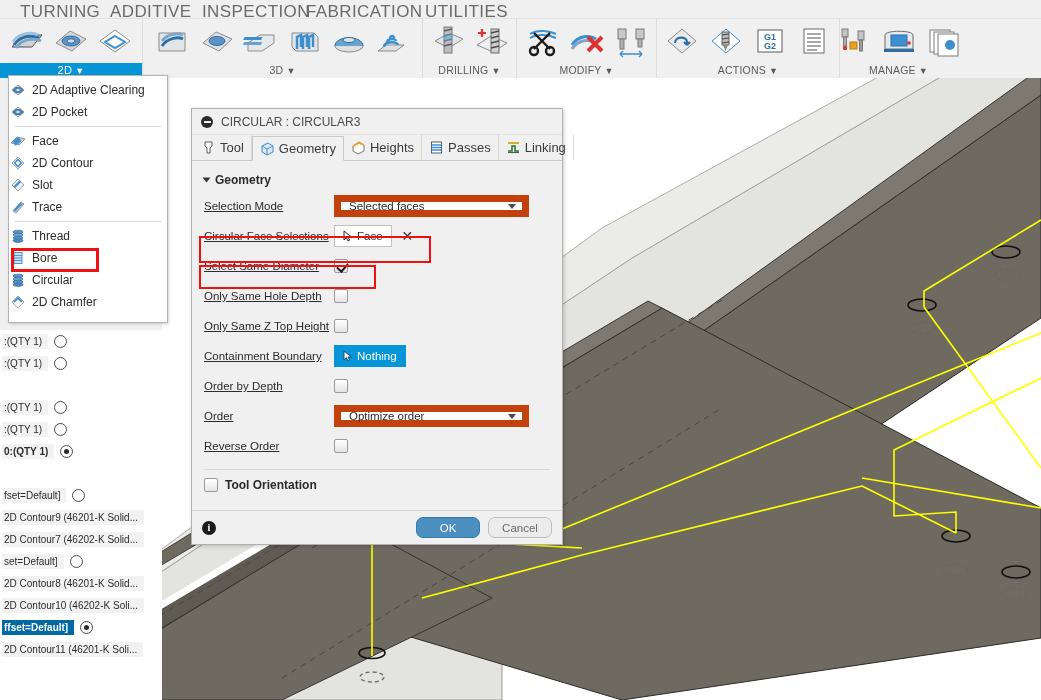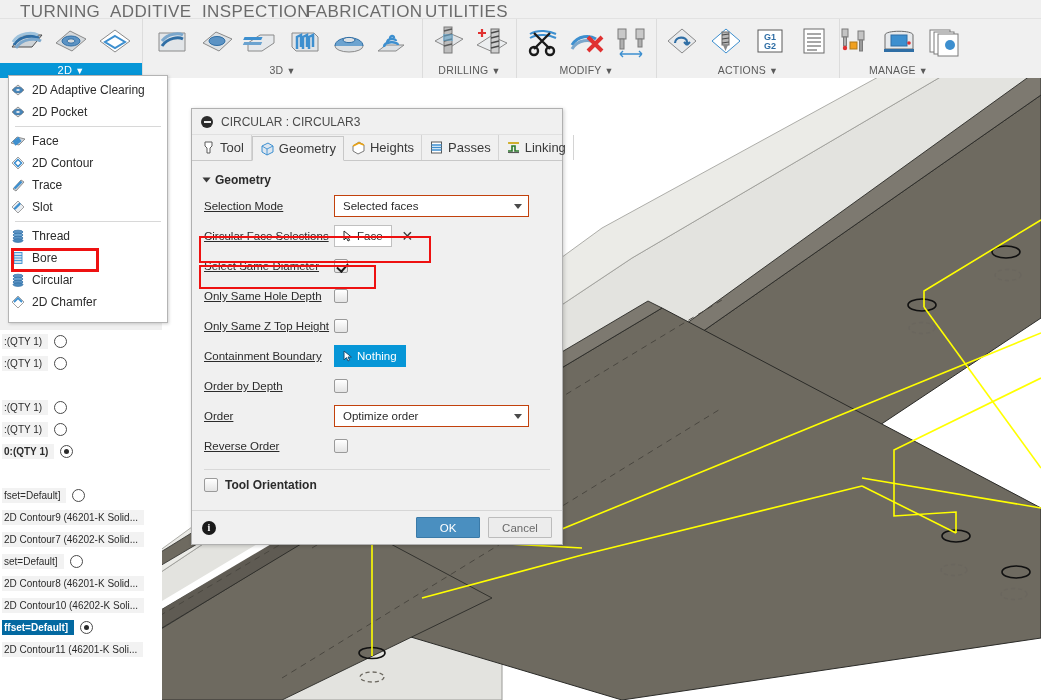--- a/index.html
+++ b/index.html
@@ -128,21 +128,21 @@
 
   #dlg-body { flex:1; background:#f0f0f0; padding:8px 0 0 0; position:relative; overflow:hidden; }
   .section-head {
     display:flex; align-items:center; gap:6px; font-size:12px;
     font-weight:bold; color:#2b2b2b; padding-left:12px; height:22px;
   }
   .caret { width:0;height:0;border-left:5px solid #3a3a3a;border-top:4px solid transparent;border-bottom:4px solid transparent;transform:rotate(90deg);}
   .frow { height:30px; display:flex; align-items:center; padding-left:12px; position:relative; }
   .flabel { font-size:11.5px; color:#2b2b2b; width:130px; flex:0 0 130px; white-space:nowrap;text-decoration:underline; }
   .combo {
-    width:195px; height:22px; background:#fff; border:1px solid #c2410c;
+    width:195px; height:22px; background:#fff; border:7px solid #c2410c;
     display:flex; align-items:center; justify-content:space-between;
     padding:0 6px 0 8px; font-size:11.5px; color:#2b2b2b;
   }
   .combo .arr { width:0;height:0;border-left:4px solid transparent;border-right:4px solid transparent;border-top:5px solid #4a4a4a;}
   .selbtn {
     height:22px; min-width:52px; background:#fff; border:1px solid #c0c0c0;
     display:flex; align-items:center; gap:4px; padding:0 8px;
     font-size:11.5px; color:#2b2b2b;
   }
   .selbtn.blue { background:#0696d7; border-color:#0696d7; color:#fff; }
@@ -165,21 +165,21 @@
     display:flex; align-items:center; padding:0 10px; gap:8px;
   }
   .info-ico {
     width:14px;height:14px;border-radius:50%;background:#1a1a1a;color:#fff;
     font-size:10px; font-weight:bold; display:flex;align-items:center;justify-content:center;
     font-family:"Liberation Serif",serif;
   }
   #dlg-foot .spacer { flex:1; }
   .btn {
     height:21px; min-width:64px; font-size:11.5px; display:flex;
-    align-items:center; justify-content:center; border-radius:1px;
+    align-items:center; justify-content:center; border-radius:7px;
   }
   .btn.primary { background:#4a8fc0; color:#fff; border:1px solid #3a7aa8; }
   .btn.secondary { background:#ececec; color:#6a6a6a; border:1px solid #bcbcbc; }
 </style>
 </head>
 <body>
 
 <div id="app">
 
   <div id="ribbon">
@@ -560,31 +560,31 @@
     </div>
     <div class="fitem">
       <span class="fico"><svg viewBox="0 0 16 16" width="16" height="16">
         <path d="M8 2 L14 8 L8 14 L2 8 Z" fill="#ffffff" stroke="#8a8a8a" stroke-width=".8"></path>
         <path d="M8 4.5 L11.5 8 L8 11.5 L4.5 8 Z" fill="none" stroke="#3d8fcf" stroke-width="1.6"></path>
           </svg></span>
       <span>2D Contour</span>
     </div>
     <div class="fitem">
       <span class="fico"><svg viewBox="0 0 16 16" width="16" height="16">
+        <path d="M8 2 L14 8 L8 14 L2 8 Z" fill="#eaeef2" stroke="#8a8a8a" stroke-width=".8"></path>
+        <path d="M5 9.5 L9.5 5" stroke="#3d8fcf" stroke-width="2.4" stroke-linecap="round"></path>
+          </svg></span>
+      <span>Slot</span>
+    </div>
+    <div class="fitem">
+      <span class="fico"><svg viewBox="0 0 16 16" width="16" height="16">
         <path d="M3 12 L11 3 L14 5 L6 14 Z" fill="#ccd2d8" stroke="#7a7a7a" stroke-width=".8"></path>
         <path d="M4.5 11.5 L11.5 4.5" stroke="#3d8fcf" stroke-width="2.4"></path>
           </svg></span>
       <span>Trace</span>
-    </div>
-    <div class="fitem">
-      <span class="fico"><svg viewBox="0 0 16 16" width="16" height="16">
-        <path d="M8 2 L14 8 L8 14 L2 8 Z" fill="#eaeef2" stroke="#8a8a8a" stroke-width=".8"></path>
-        <path d="M5 9.5 L9.5 5" stroke="#3d8fcf" stroke-width="2.4" stroke-linecap="round"></path>
-          </svg></span>
-      <span>Slot</span>
     </div>
     <div class="fsep"></div>
     <div class="fitem">
       <span class="fico"><svg viewBox="0 0 16 16" width="16" height="16">
         <ellipse cx="8" cy="4" rx="5" ry="1.8" fill="#5c93c4" stroke="#2f6ea5" stroke-width=".7"></ellipse>
         <ellipse cx="8" cy="7" rx="5" ry="1.8" fill="#6ba3d0" stroke="#2f6ea5" stroke-width=".7"></ellipse>
         <ellipse cx="8" cy="10" rx="5" ry="1.8" fill="#5c93c4" stroke="#2f6ea5" stroke-width=".7"></ellipse>
         <ellipse cx="8" cy="12.6" rx="5" ry="1.8" fill="#4a88bb" stroke="#2f6ea5" stroke-width=".7"></ellipse>
           </svg></span>
       <span>Thread</span>

